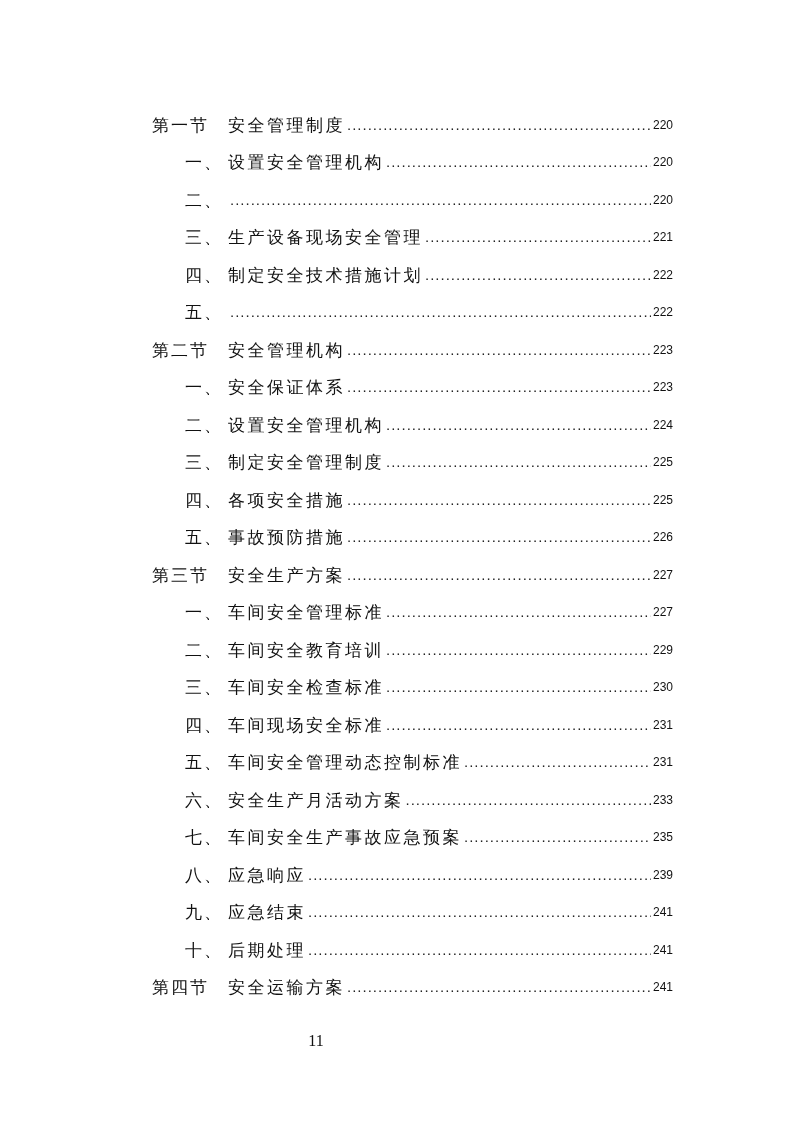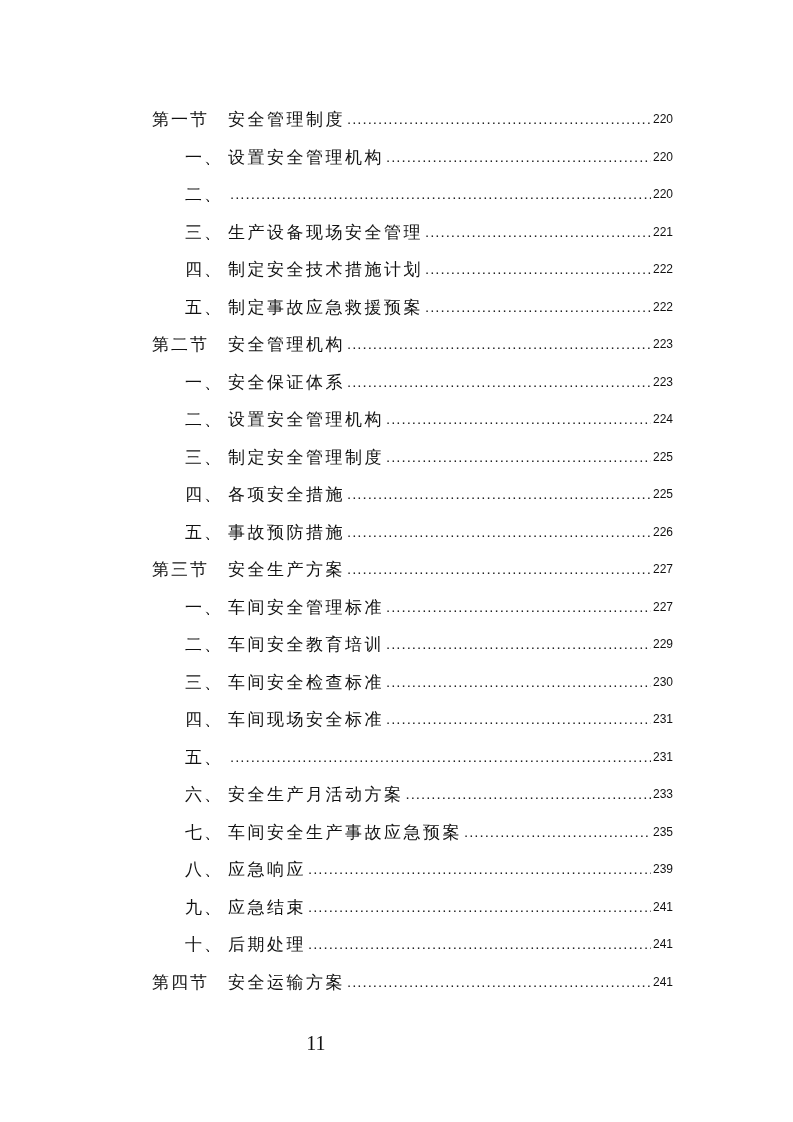--- a/index.html
+++ b/index.html
@@ -1,29 +1,29 @@
 <!DOCTYPE html>
 <html><head>
 <meta charset="utf-8">
 <style>
   html, body { margin: 0; padding: 0; background: #ffffff; }
   body { width: 793px; height: 1122px; position: relative; overflow: hidden;
          font-family: "DejaVu Sans", "Liberation Sans", sans-serif; color: #111; }
   .toc { position: absolute; left: 152px; top: 106px; width: 521px; }
-  .row { display: flex; align-items: flex-start; height: 37.5px; line-height: 26px;
+  .row { display: flex; align-items: center; height: 37.5px; line-height: 26px;
          font-size: 17px; white-space: nowrap; overflow: hidden; }
   .row.sub .num { padding-left: 33px; }
   .num { display: inline-block; width: 76px; box-sizing: content-box; letter-spacing: 2px; }
   .row.sub .num { width: 43px; }
   .title { letter-spacing: 2.5px; }
   .dots { flex: 1; overflow: hidden; margin: 0 2px; color: #222; font-family: "Liberation Sans", sans-serif; font-size: 15px; letter-spacing: 1px; }
   .dots::before { content: "................................................................................................................................................................"; }
   .page { font-family: "Liberation Sans", sans-serif; font-size: 12px; }
   .footer { position: absolute; top: 1032px; left: 0; width: 632px; text-align: center;
-            font-family: "Liberation Serif", serif; font-size: 20px; }
+            font-family: "Liberation Serif", serif; font-size: 16px; }
 </style>
 </head>
 <body>
 
 <div class="toc">
   <div class="row">
       <span class="num">第一节</span>
       <span class="title">安全管理制度</span>
       <span class="dots"></span>
       <span class="page">220</span>
@@ -46,21 +46,20 @@
       <span class="page">221</span>
     </div>
   <div class="row sub">
       <span class="num">四、</span>
       <span class="title">制定安全技术措施计划</span>
       <span class="dots"></span>
       <span class="page">222</span>
     </div>
   <div class="row sub">
       <span class="num">五、</span>
-      <span class="title">制定事故应急救援预案</span>
       <span class="dots"></span>
       <span class="page">222</span>
     </div>
   <div class="row">
       <span class="num">第二节</span>
       <span class="title">安全管理机构</span>
       <span class="dots"></span>
       <span class="page">223</span>
     </div>
   <div class="row sub">
@@ -118,20 +117,21 @@
       <span class="page">230</span>
     </div>
   <div class="row sub">
       <span class="num">四、</span>
       <span class="title">车间现场安全标准</span>
       <span class="dots"></span>
       <span class="page">231</span>
     </div>
   <div class="row sub">
       <span class="num">五、</span>
+      <span class="title">车间安全管理动态控制标准</span>
       <span class="dots"></span>
       <span class="page">231</span>
     </div>
   <div class="row sub">
       <span class="num">六、</span>
       <span class="title">安全生产月活动方案</span>
       <span class="dots"></span>
       <span class="page">233</span>
     </div>
   <div class="row sub">

